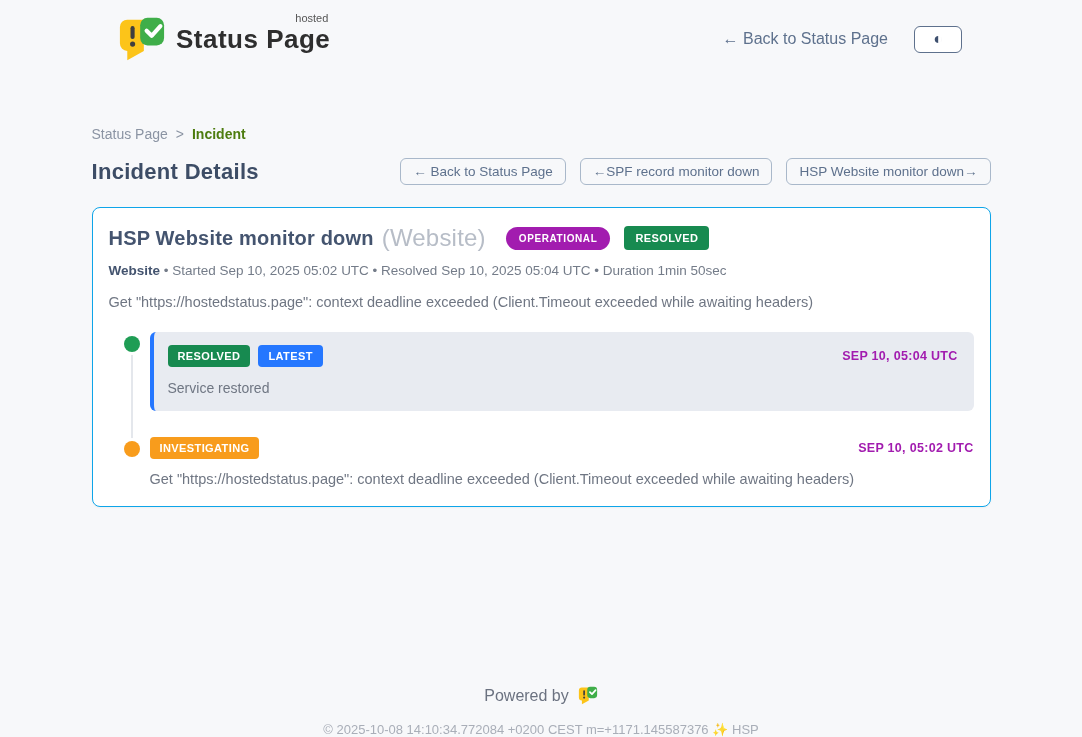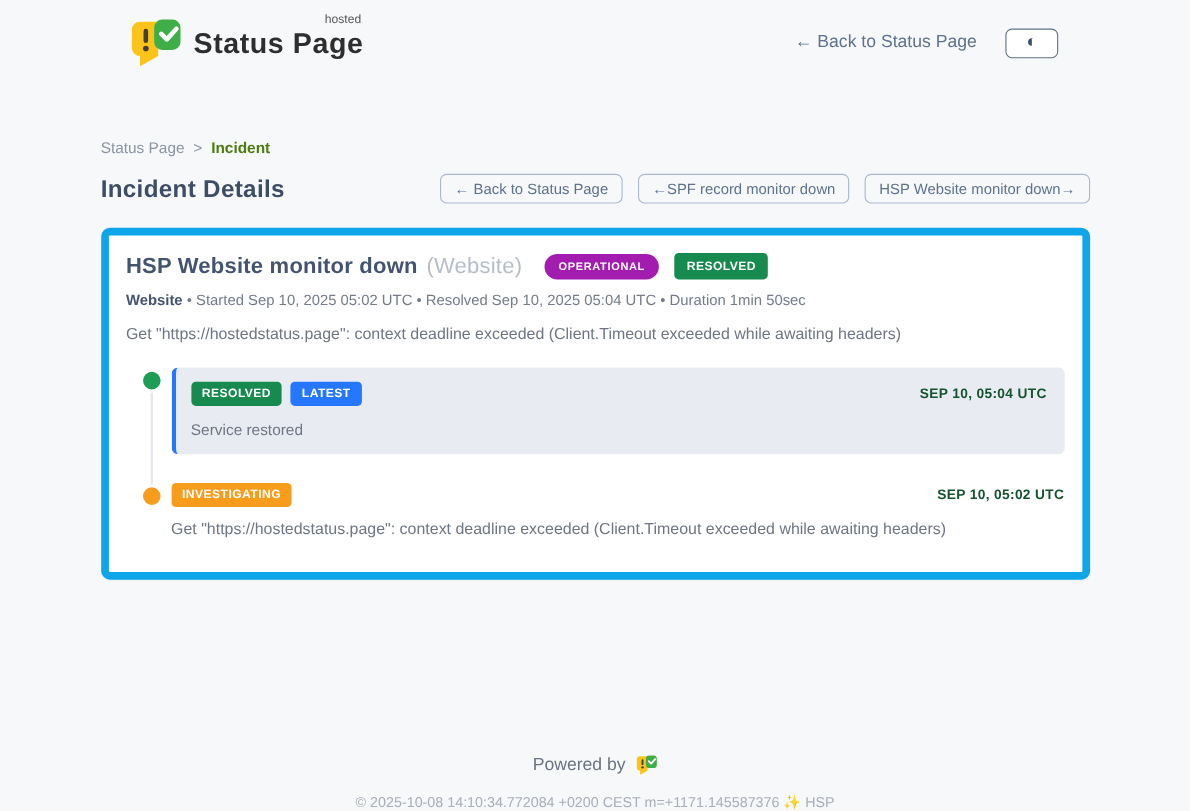--- a/index.html
+++ b/index.html
@@ -57,28 +57,28 @@
     font-size: 13.5px;
     padding: 5px 12px;
     cursor: pointer;
     white-space: nowrap;
   }
 
   
   .card {
     margin-top: 22px;
     background: #ffffff;
-    border: 7px solid #0ea5e9;
+    border: 1px solid #0ea5e9;
     border-radius: 8px;
     box-shadow: 0 1px 2px rgba(30,41,59,0.04);
-    padding: 16px 16px 31px 16px;
+    padding: 16px 16px 19px 16px;
   }
   .card-title-row { display: flex; align-items: center; gap: 8px; flex-wrap: wrap; }
   .incident-title { font-size: 20px; font-weight: 600; color: #44546f; letter-spacing: 0.2px; }
-  .incident-component { font-size: 20px; font-weight: 400; color: #b7bdc7; letter-spacing: 0.2px; }
+  .incident-component { font-size: 24px; font-weight: 400; color: #b7bdc7; letter-spacing: 0.2px; }
   .badge {
     display: inline-block;
     color: #ffffff;
     font-weight: 700;
     text-transform: uppercase;
   }
   .badge-operational {
     background: #a21caf;
     font-size: 10px;
     letter-spacing: 0.6px;
@@ -133,21 +133,21 @@
     font-size: 11px;
     font-weight: 700;
     text-transform: uppercase;
     letter-spacing: 0.4px;
     padding: 5px 10px;
     border-radius: 4px;
   }
   .tl-badge-resolved { background: #178a50; }
   .tl-badge-latest { background: #2577ff; }
   .tl-badge-investigating { background: #f89c1c; }
-  .tl-timestamp { font-size: 12.5px; font-weight: 700; color: #14532d; letter-spacing: 0.3px; text-align: right; }
+  .tl-timestamp { font-size: 12.5px; font-weight: 700; color: #a21caf; letter-spacing: 0.3px; text-align: right; }
   .tl-message { margin-top: 13px; font-size: 14px; color: #6f7683; }
   .tl-message-plain { margin-top: 12px; font-size: 14.5px; color: #6f7683; }
 
   
   .footer { margin-top: auto; text-align: center; }
   .powered-row {
     display: flex; align-items: center; justify-content: center; gap: 9px;
     font-size: 16px; color: #6b7280;
   }
   .copyright { margin-top: 17px; font-size: 13px; color: #a9aeb8; }

